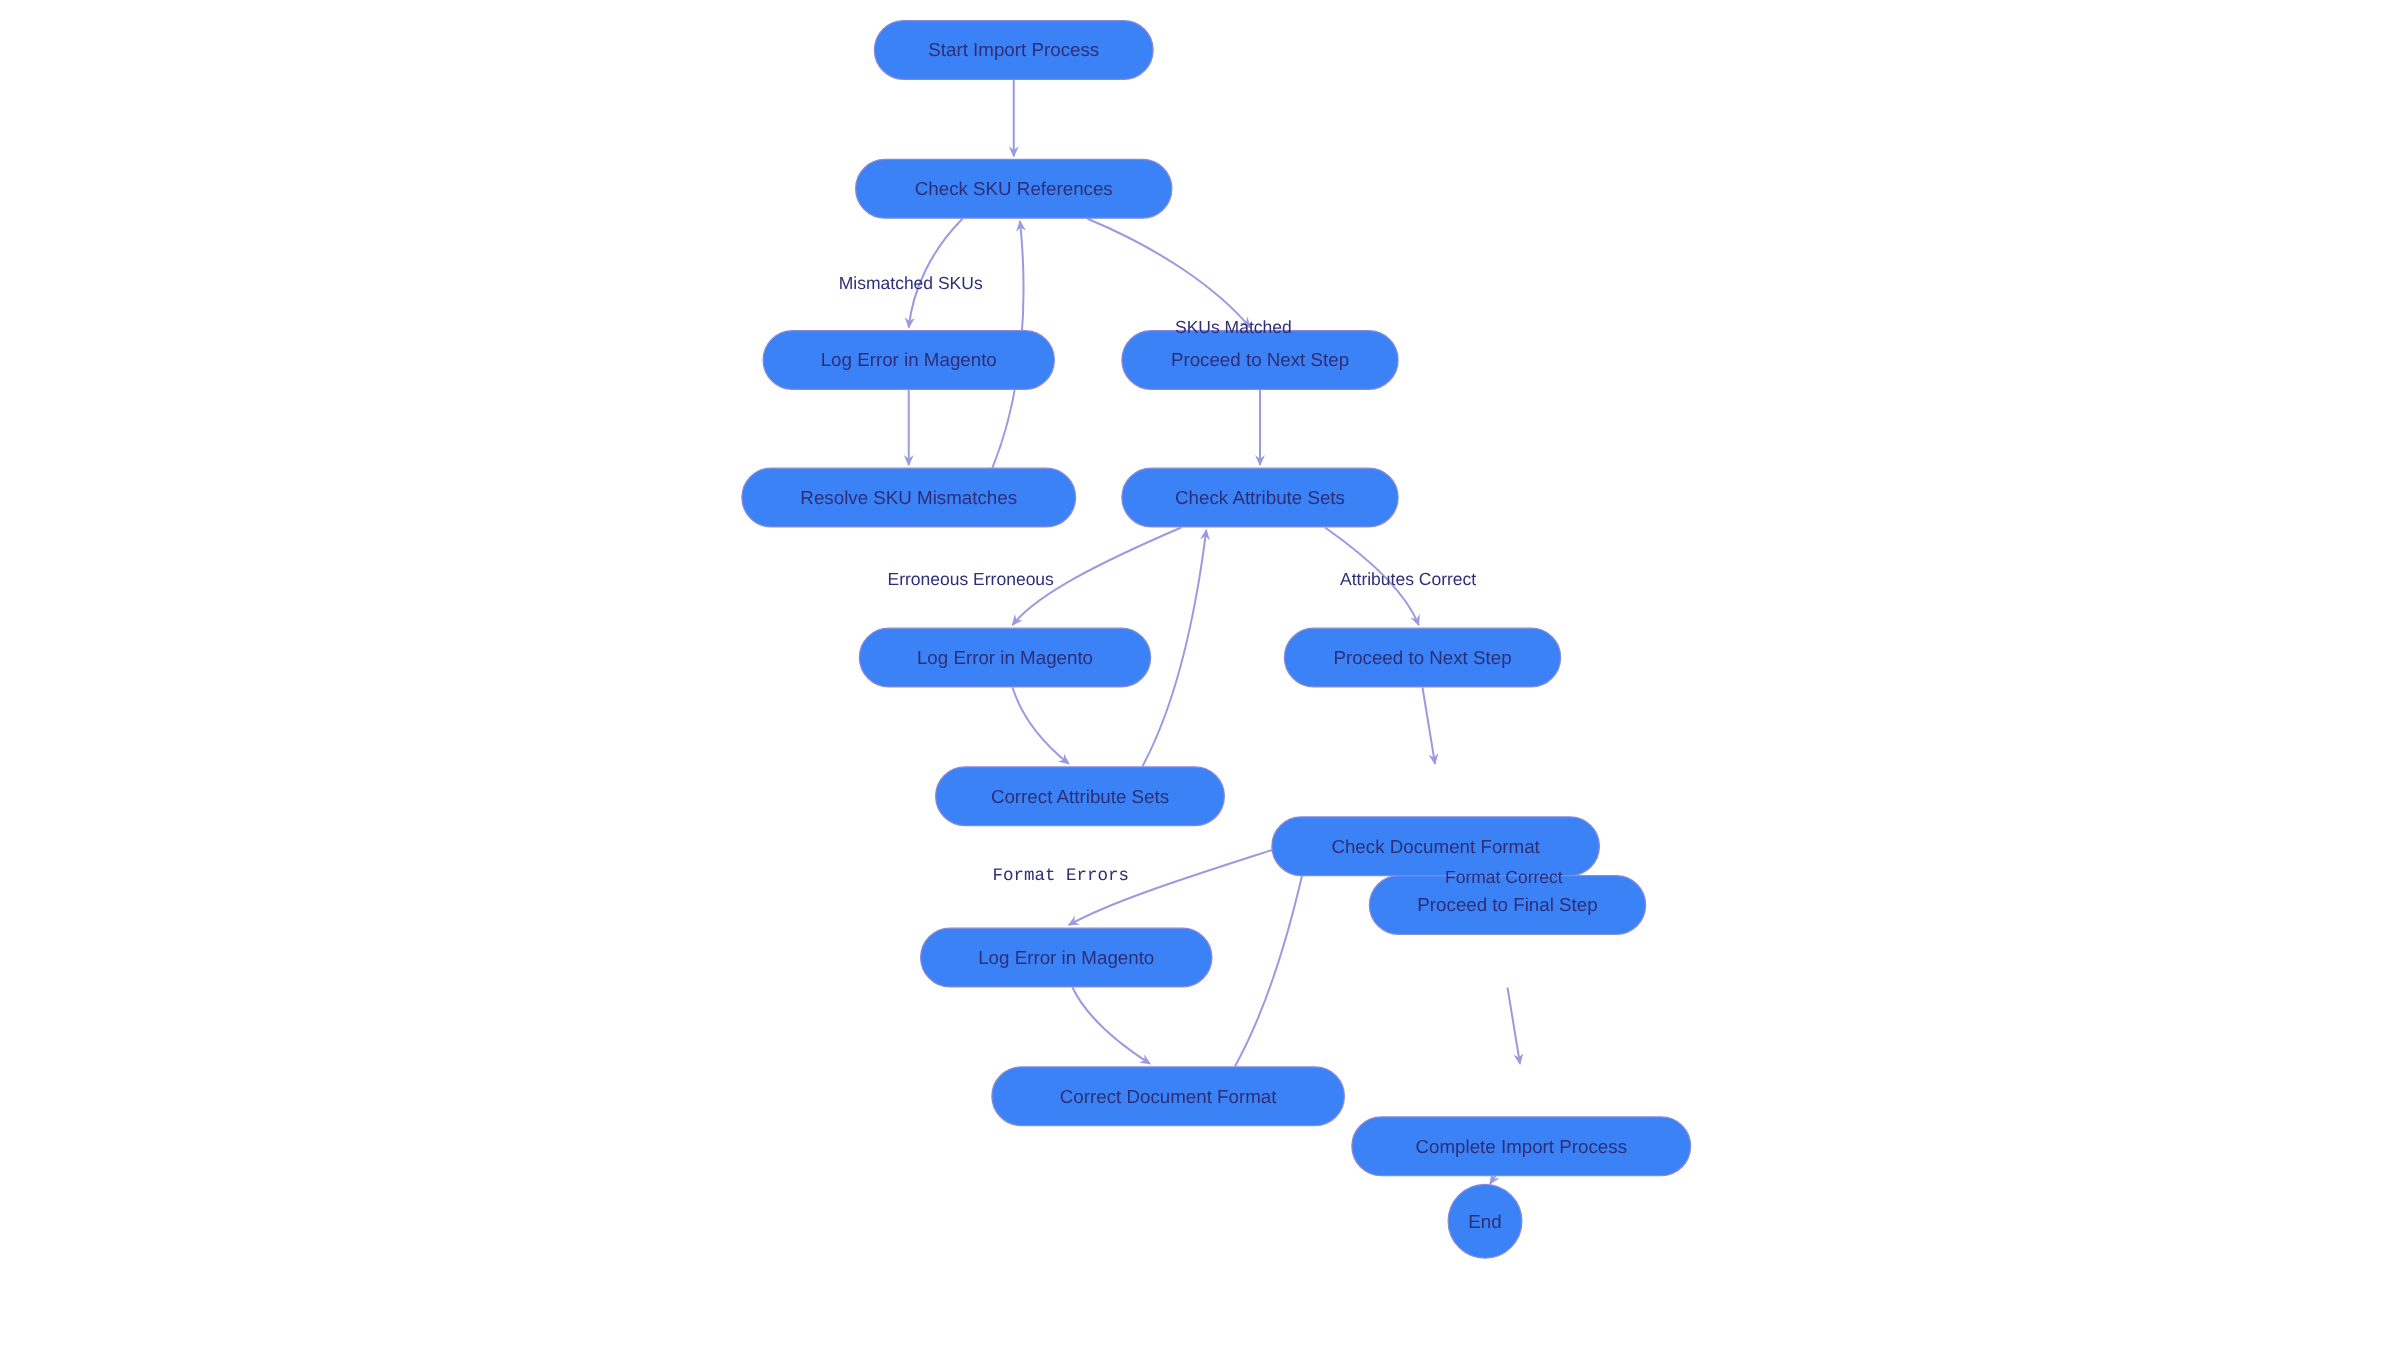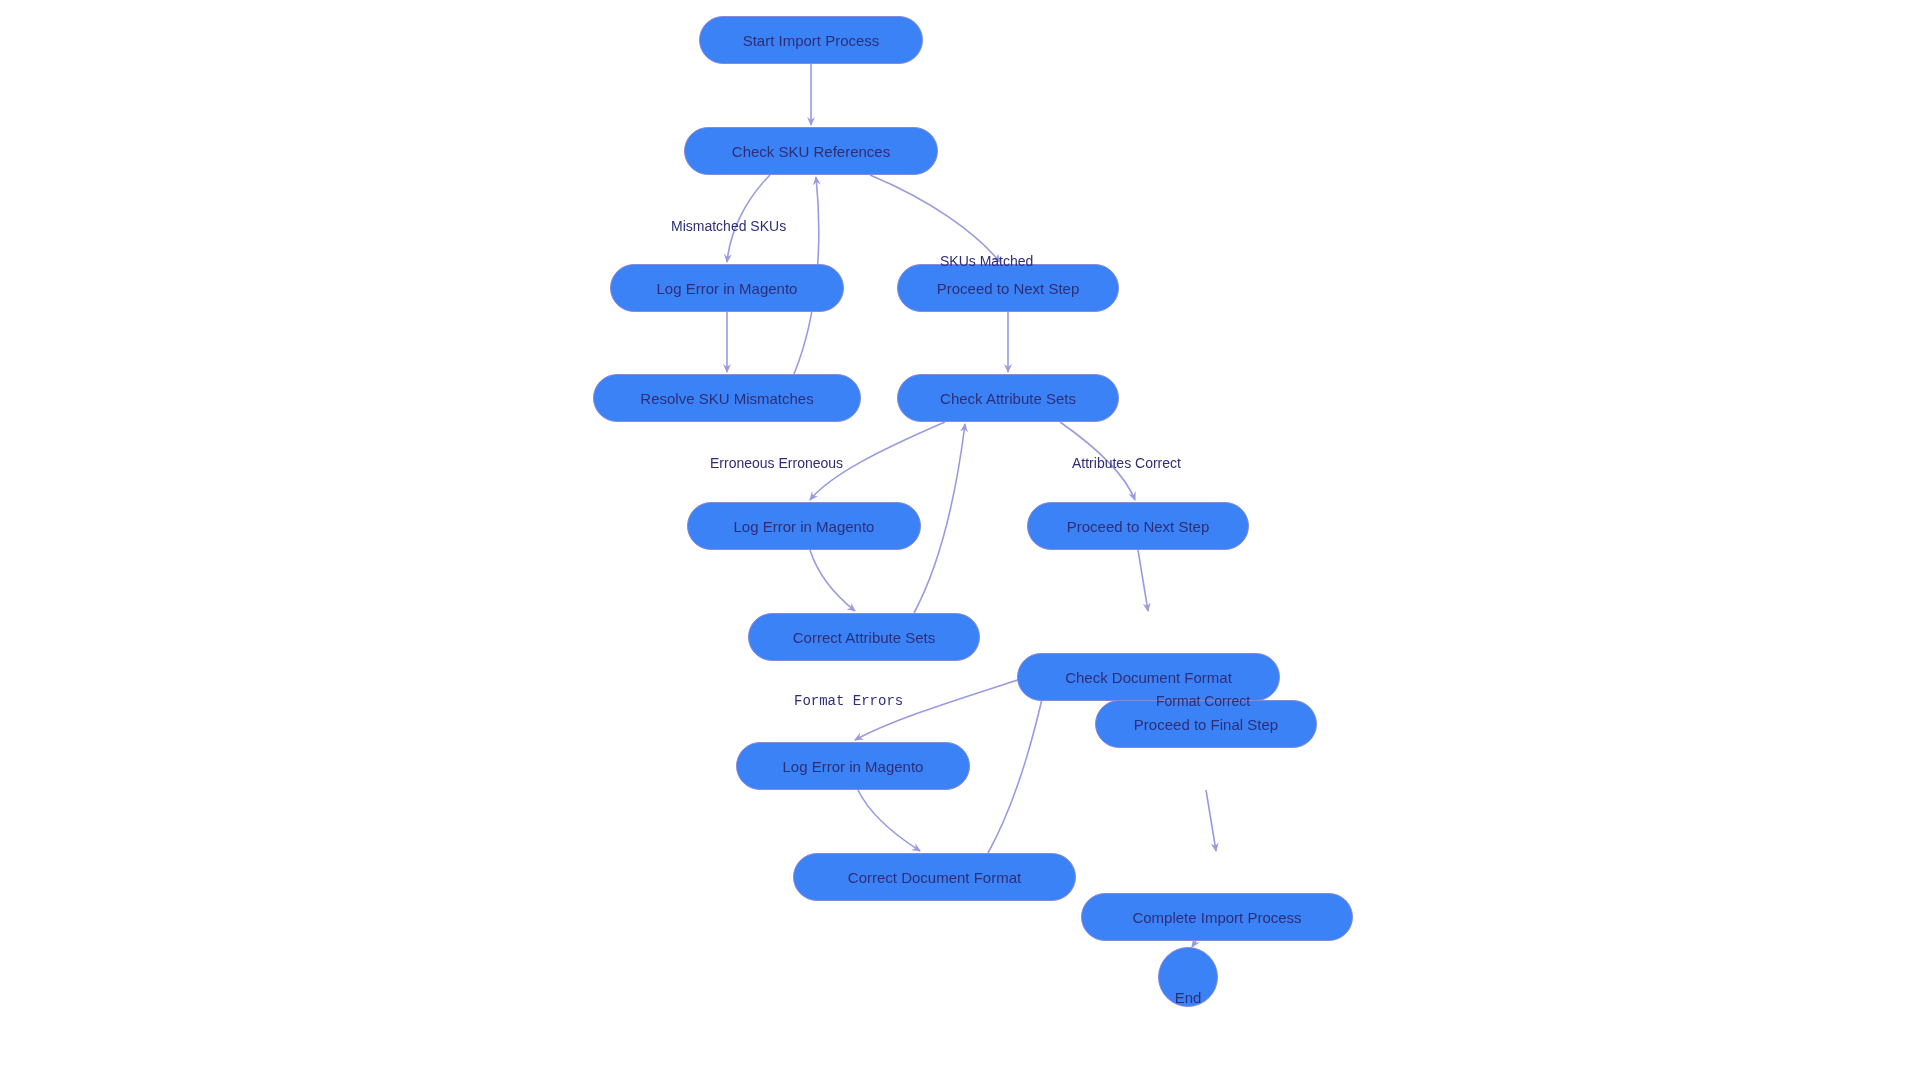--- a/index.html
+++ b/index.html
@@ -12,21 +12,21 @@
     color: #2e2e78;
     font-size: 15px;
     display: flex;
     align-items: center;
     justify-content: center;
     text-align: center;
     padding: 0 18px;
     white-space: nowrap;
   }
   .pill { height: 48px; border-radius: 24px; }
-  .circle { border-radius: 50%; align-items: flex-end; }
+  .circle { border-radius: 50%; }
   .edge-label {
     position: absolute;
     color: #2e2e78;
     font-size: 14px;
     white-space: nowrap;
     background: transparent;
   }
 </style>
 </head>
 <body>

